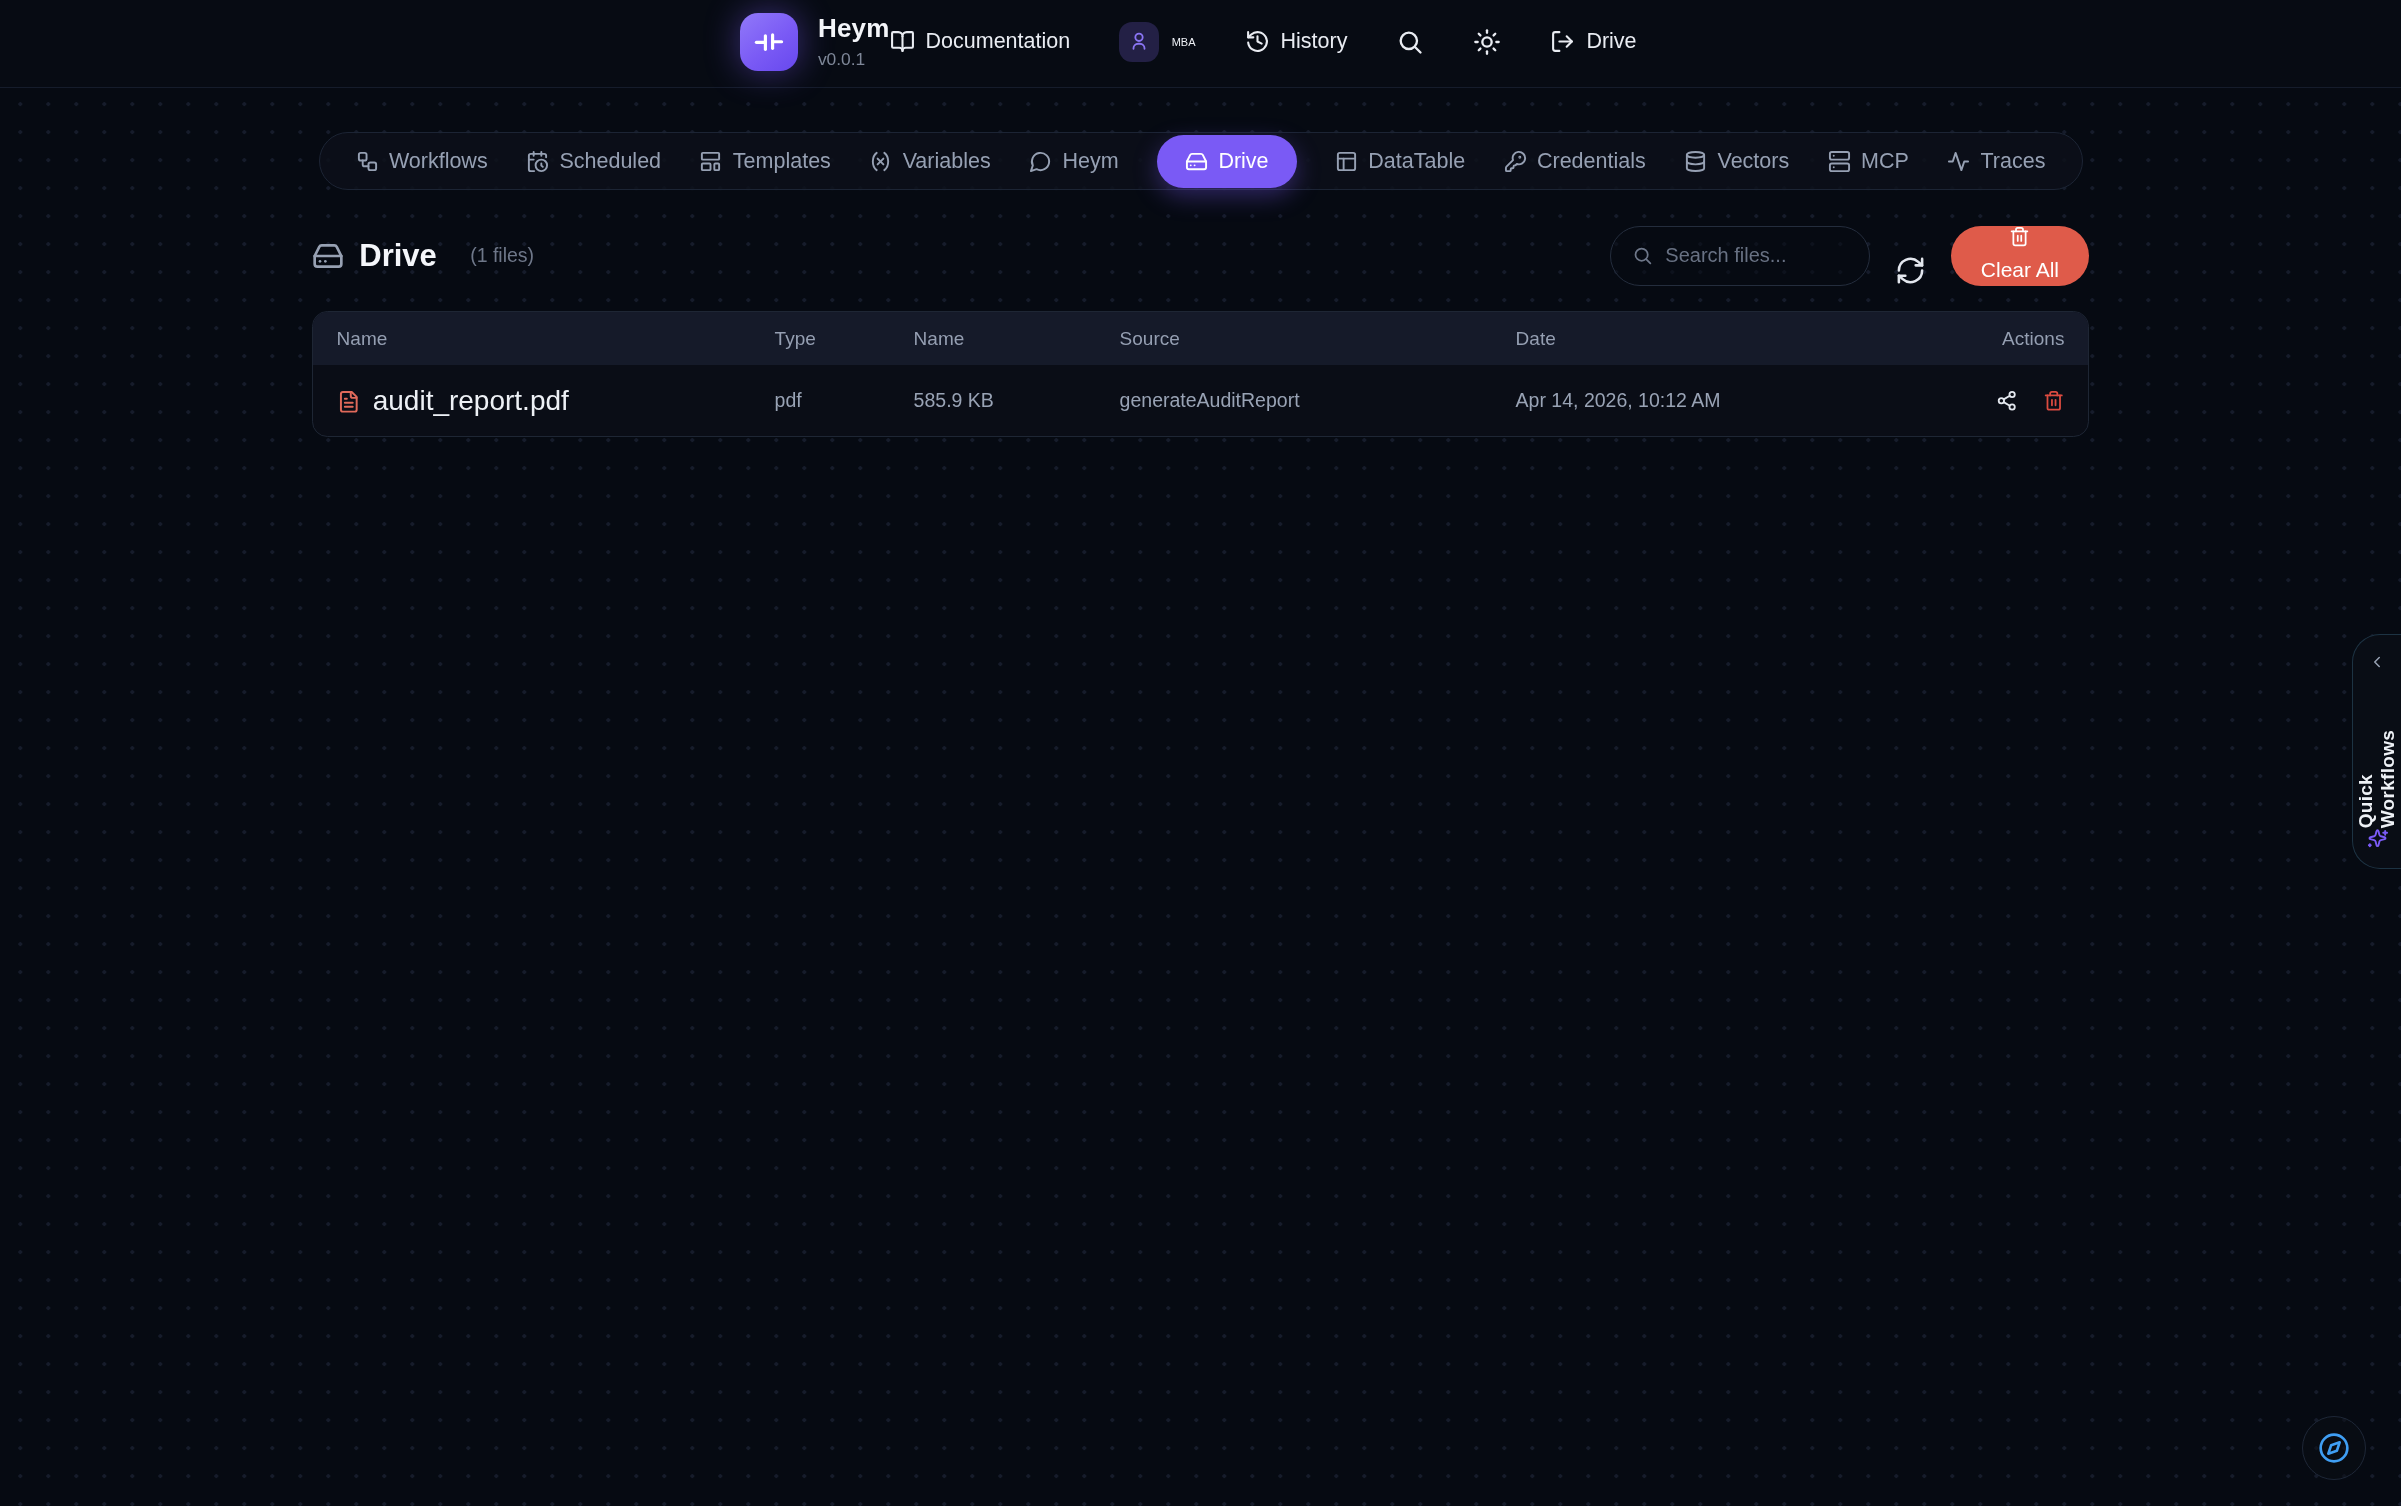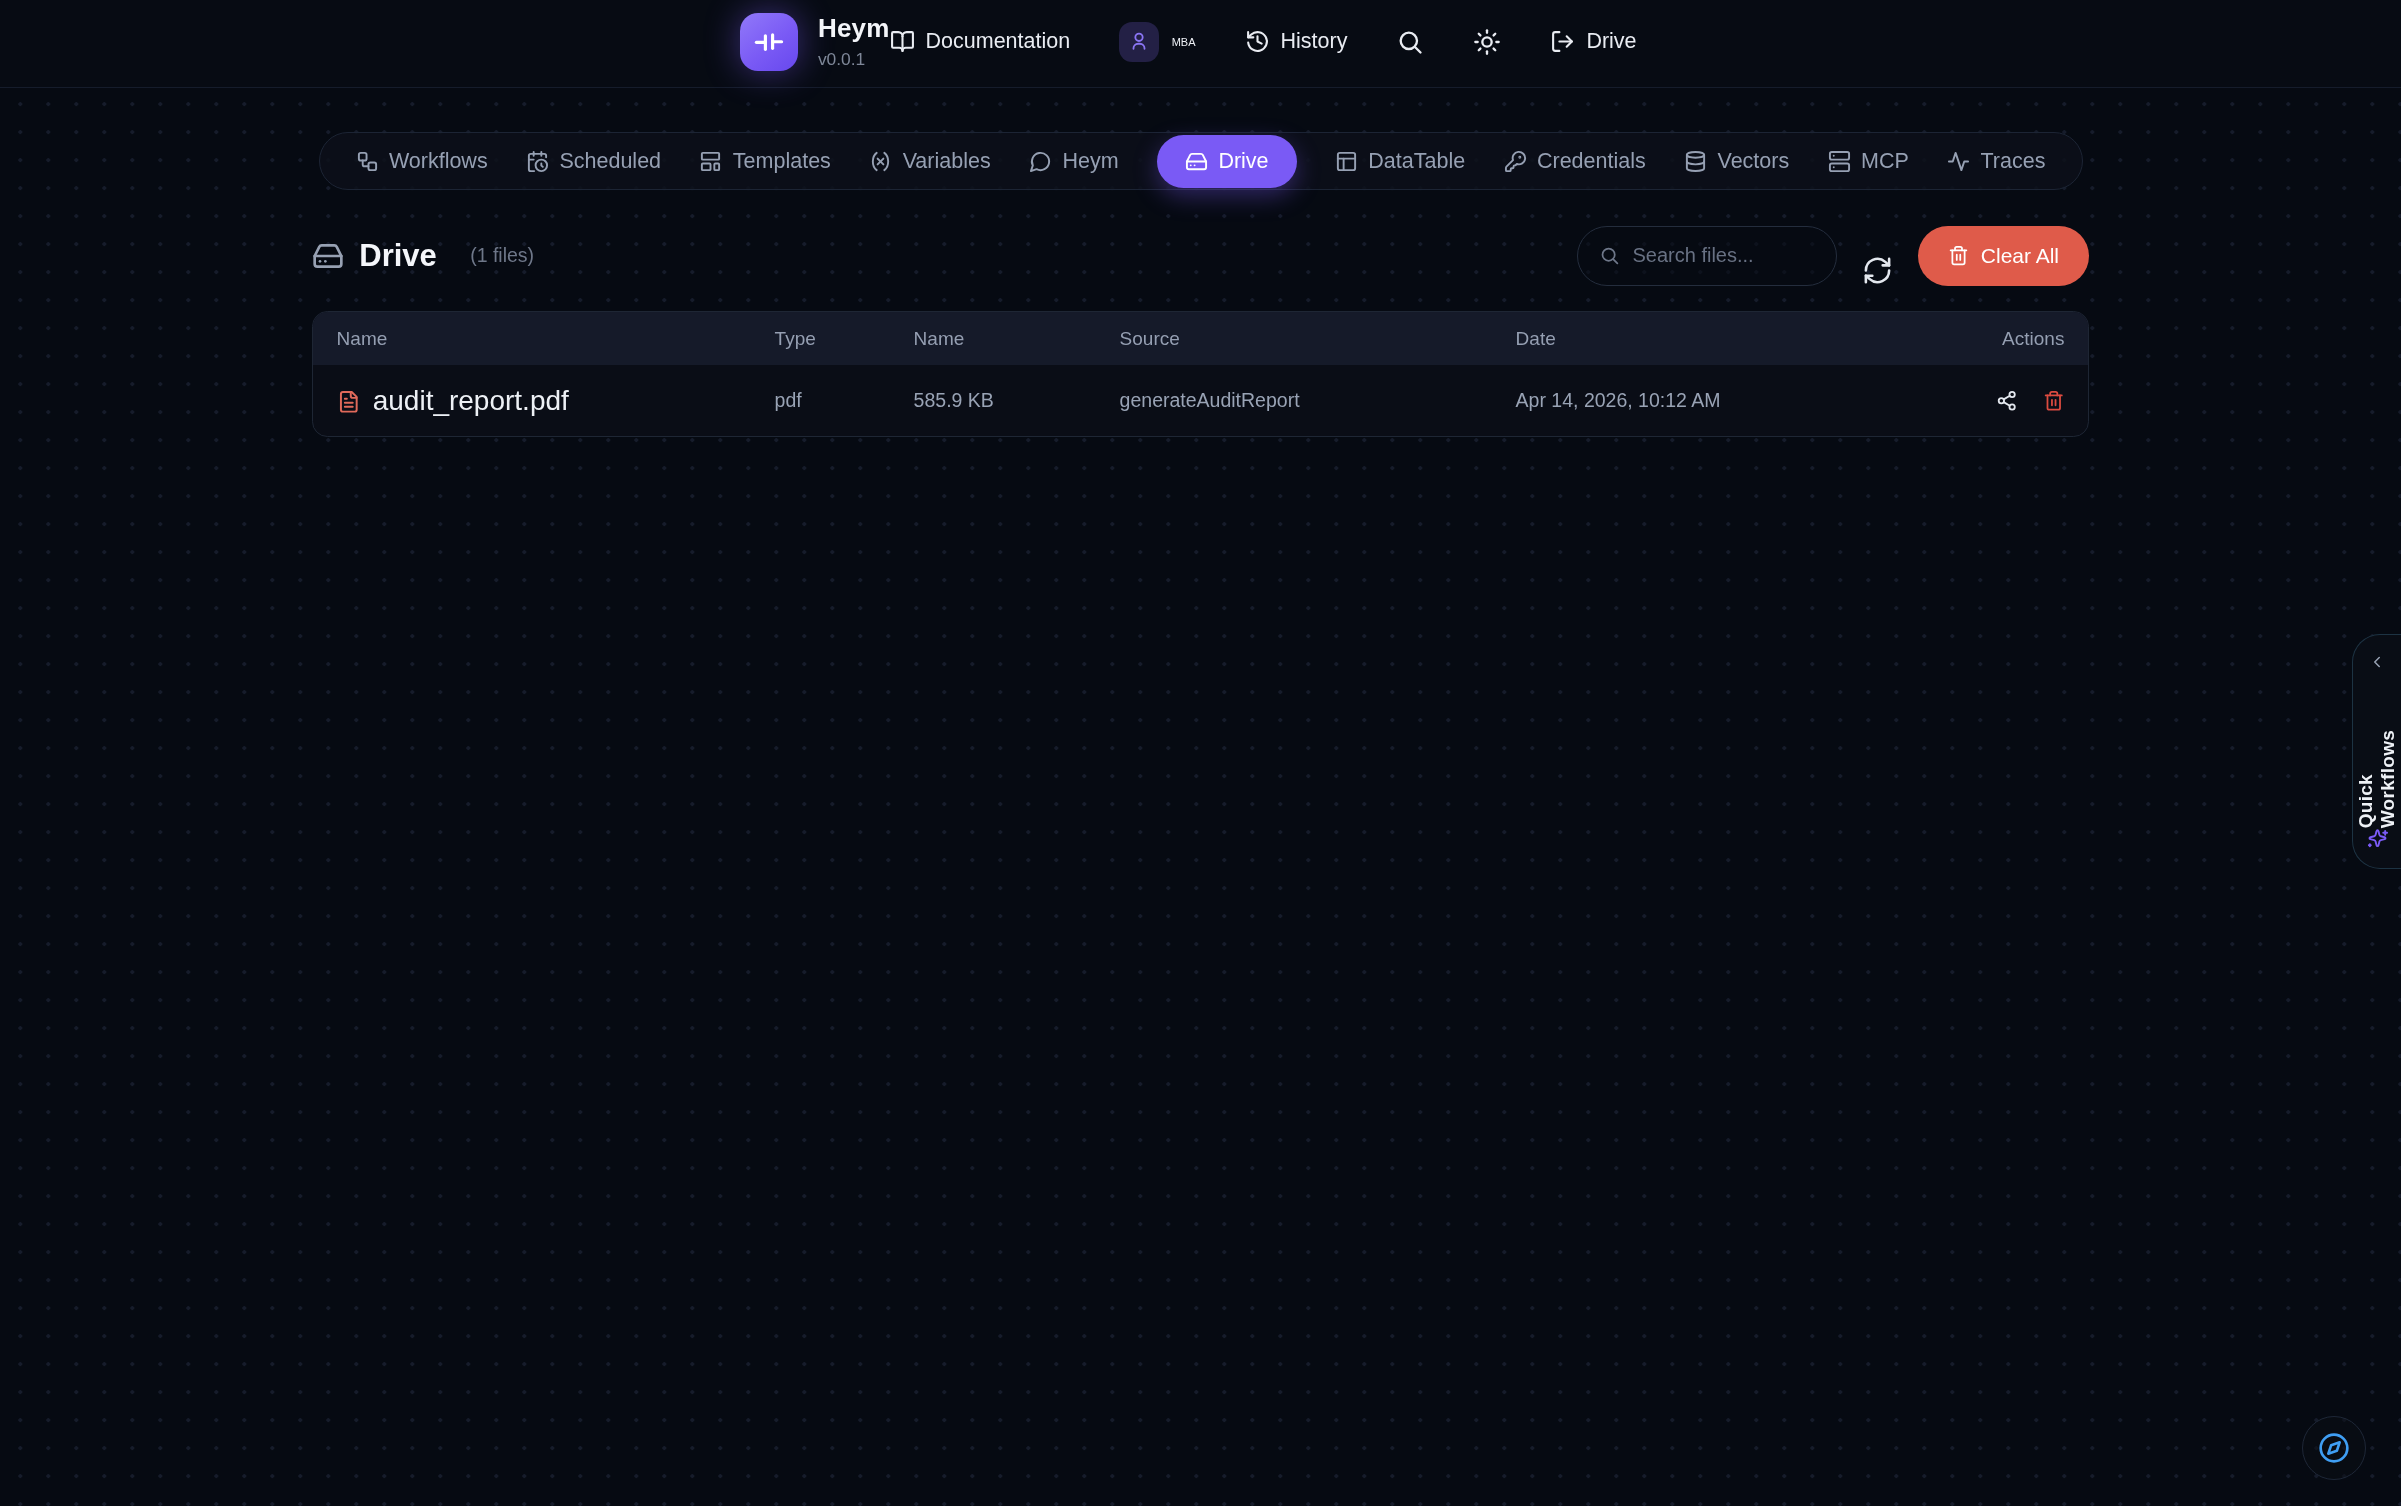--- a/index.html
+++ b/index.html
@@ -52,21 +52,21 @@
   .drive-count { font-size:19.5px; color:#6e7789; margin-left:18px; }
   .drive-head-right { display:flex; align-items:flex-end; gap:18px; }
   .search-box { display:flex; align-items:center; gap:12.5px; width:260px; height:60px; padding:0 21px;
     border:1.4px solid #242d3d; border-radius:30px; background:rgba(8,11,18,.55); }
   .search-box .icn { width:21px; height:21px; color:#6e7789; flex:none; }
   .search-box input { flex:1; min-width:0; background:transparent; border:none; outline:none;
     font-family:inherit; font-size:20px; color:#dfe3ea; }
   .search-box input::placeholder { color:#687183; }
   .ghost-btn { background:none; border:none; cursor:pointer; color:#e3e7ee; width:31px; height:31px; display:inline-flex; margin:0 7px; }
   .clear-btn { display:flex; align-items:center; gap:11.8px; height:60px; padding:0 30px; border:none; cursor:pointer;
-    border-radius:30px; background:#df5b4a; color:#ffffff; font-family:inherit; font-size:21px; font-weight:500; }
+    border-radius:30px; background:#df5b4a; color:#ffffff; font-family:inherit; font-size:21px; font-weight:500;flex-direction:column; }
   .clear-btn .icn { width:21px; height:21px; }
 
   
   .files-table { width:1777px; margin:0 auto; position:relative; top:104px;
     border:0.7px solid #1e2634; border-radius:15.3px; overflow:hidden; background:#0a0d16; }
   .tgrid { display:grid; grid-template-columns:438px 139px 206px 396px 1fr 104px; align-items:center; padding:0 23.6px; }
   .thead { height:53px; background:#151a29; color:#959fb2; font-size:19px; }
   .th.actions { text-align:right; }
   .trow { height:71px; color:#99a3b5; font-size:19.5px; background:transparent; }
   .cell-name { display:flex; align-items:center; gap:12.5px; color:#edf0f5; font-size:28px; }

